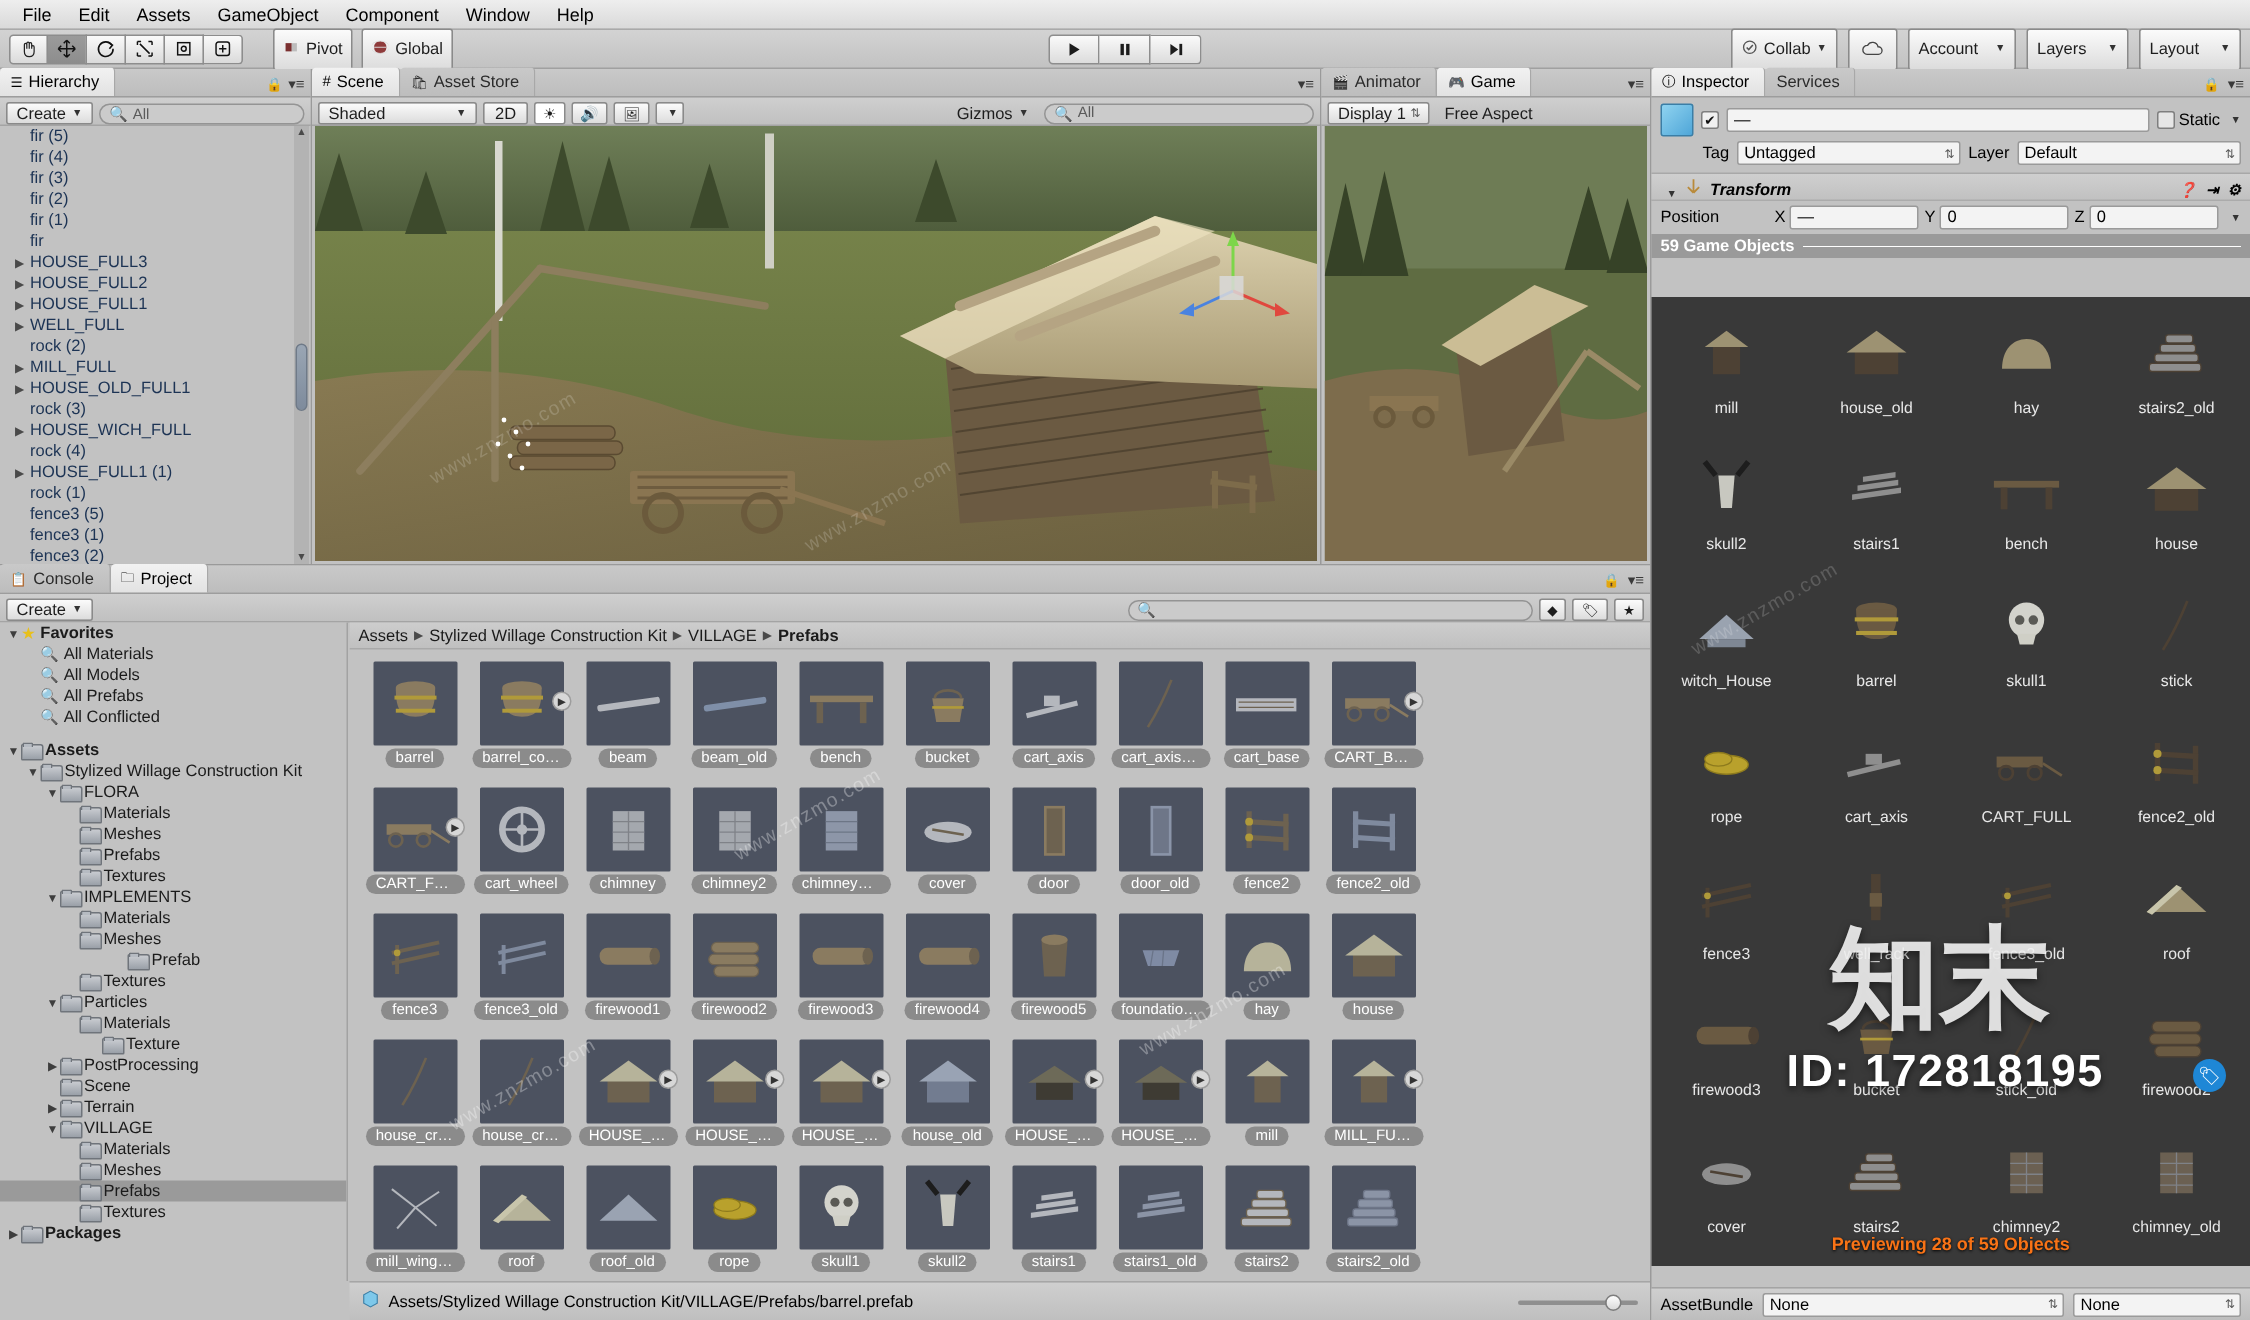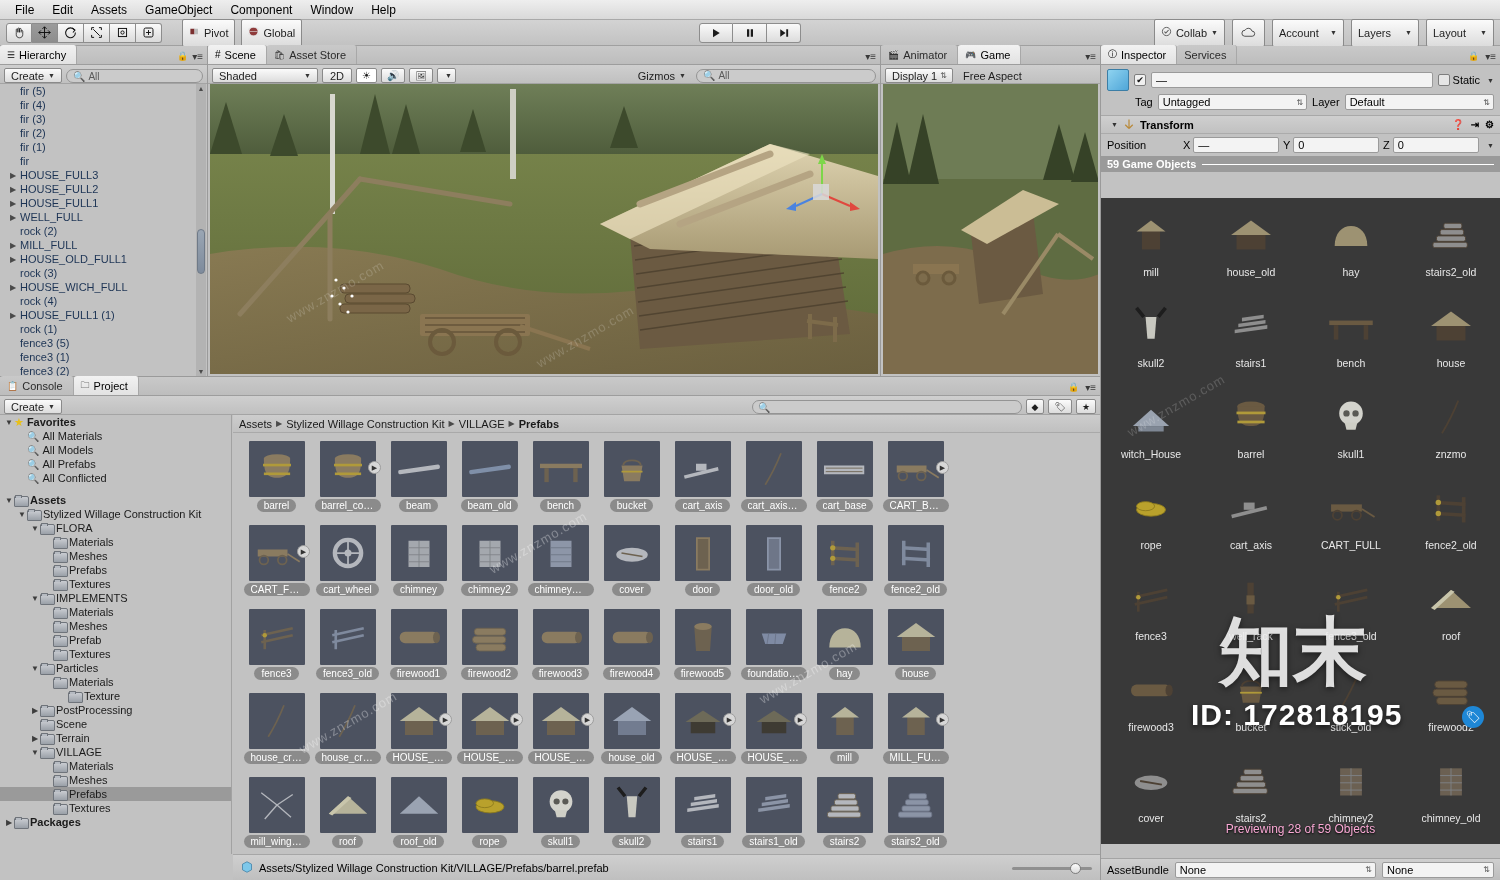--- a/index.html
+++ b/index.html
@@ -150,38 +150,38 @@
   .insp-head{ background:#c2c2c2; padding:4px 6px 2px 6px; border-bottom:1px solid #a8a8a8;}
   .insp-row{ display:flex; align-items:center; gap:5px; margin-bottom:3px;}
   .cube{ width:22px;height:22px; background:linear-gradient(135deg,#8fd3f0,#4fa6d8); border:1px solid #3b7ea6;
          transform:skewY(0deg); border-radius:2px;}
   .chk{ width:12px;height:12px;background:#f0f0f0;border:1px solid #7e7e7e; border-radius:2px;
         display:flex;align-items:center;justify-content:center;font-size:9px;color:#111;}
   .namefield{ flex:1; }
   .static-wrap{ display:flex; align-items:center; gap:3px; font-size:11px;}
   .comp-head{
     height:18px; background:linear-gradient(#cfcfcf,#c1c1c1); border-bottom:1px solid #ababab;
-    display:flex; align-items:center; gap:5px; padding:0 6px; font-weight:bold; font-size:11px;
+    display:flex; align-items:flex-end; gap:5px; padding:0 6px; font-weight:bold; font-size:11px;font-style:italic;
   }
   .axis{ display:flex; align-items:center; gap:3px; flex:1;}
   .axis .lbl{ font-size:11px; }
   .previewbar{
     height:16px; background:#9a9a9a; display:flex; align-items:center; padding:0 6px;
     font-size:11px; font-weight:bold; color:#fff; position:relative;
   }
   .previewbar .lines{ flex:1; height:1px; margin-left:6px;
     background:repeating-linear-gradient(#fff,#fff 1px,transparent 1px,transparent 3px);}
   #preview{ position:absolute; left:0; right:0; top:152px; bottom:36px; background:#393939; overflow:hidden;}
   .pgridi{ display:grid; grid-template-columns:repeat(4,100px); padding-top:8px;}
   .icell{ height:91px; display:flex; flex-direction:column; align-items:center; justify-content:flex-start;}
   .ithumb{ width:64px;height:58px; position:relative;}
   .ilabel{ color:#e8e8e8; font-size:10.5px; margin-top:2px; white-space:nowrap;}
   .prevtext{
     position:absolute; left:0; right:0; bottom:8px; text-align:center;
-    color:#f9a8d4; font-size:12px; font-weight:normal; text-shadow:0 1px 2px #000;
+    color:#f97316; font-size:12px; font-weight:bold; text-shadow:0 1px 2px #000;
   }
   .ab-bar{
     position:absolute; left:0; right:0; bottom:0; height:22px;
     background:linear-gradient(#cfcfcf,#bdbdbd); border-top:1px solid #a4a4a4;
     display:flex; align-items:center; gap:6px; padding:0 6px; font-size:11px;
   }
 
   
   .wm{ position:absolute; pointer-events:none; color:rgba(255,255,255,.32);
        font-size:13px; letter-spacing:1px; transform:rotate(-30deg); white-space:nowrap;}
@@ -750,21 +750,21 @@
         <div class="trow" style="padding-left: 43px;">
           <span class="tri"></span>
           <span class="folder"></span>
           <span>Materials</span>
         </div>
         <div class="trow" style="padding-left: 43px;">
           <span class="tri"></span>
           <span class="folder"></span>
           <span>Meshes</span>
         </div>
-        <div class="trow" style="padding-left: 43px;">
+        <div class="trow" style="padding-left: 59px; margin-left: 16px;">
           <span class="tri"></span>
           <span class="folder"></span>
           <span>Prefab</span>
         </div>
         <div class="trow" style="padding-left: 43px;">
           <span class="tri"></span>
           <span class="folder"></span>
           <span>Textures</span>
         </div>
         <div class="trow" style="padding-left: 30px;">
@@ -1460,21 +1460,21 @@
                 <path d="M25 38h14l-2 8H27z" fill="#cfcfc6"></path>
                 <circle cx="27" cy="28" r="3.5" fill="#5a5a55"></circle>
                 <circle cx="37" cy="28" r="3.5" fill="#5a5a55"></circle>
               </svg></div>
             <div class="ilabel">skull1</div>
           </div>
           <div class="icell">
             <div class="ithumb"><svg width="64" height="58" viewBox="0 0 64 64">
                 <path d="M22 50 Q32 34 40 14" fill="none" stroke="#4d4134" stroke-width="2"></path>
               </svg></div>
-            <div class="ilabel">znzmo</div>
+            <div class="ilabel">stick</div>
           </div>
           <div class="icell">
             <div class="ithumb"><svg width="64" height="58" viewBox="0 0 64 64">
                 <g fill="#b9a12c" stroke="#8d7a1d">
                   <ellipse cx="32" cy="34" rx="16" ry="7"></ellipse>
                   <ellipse cx="26" cy="30" rx="10" ry="5"></ellipse>
                 </g>
               </svg></div>
             <div class="ilabel">rope</div>
           </div>

